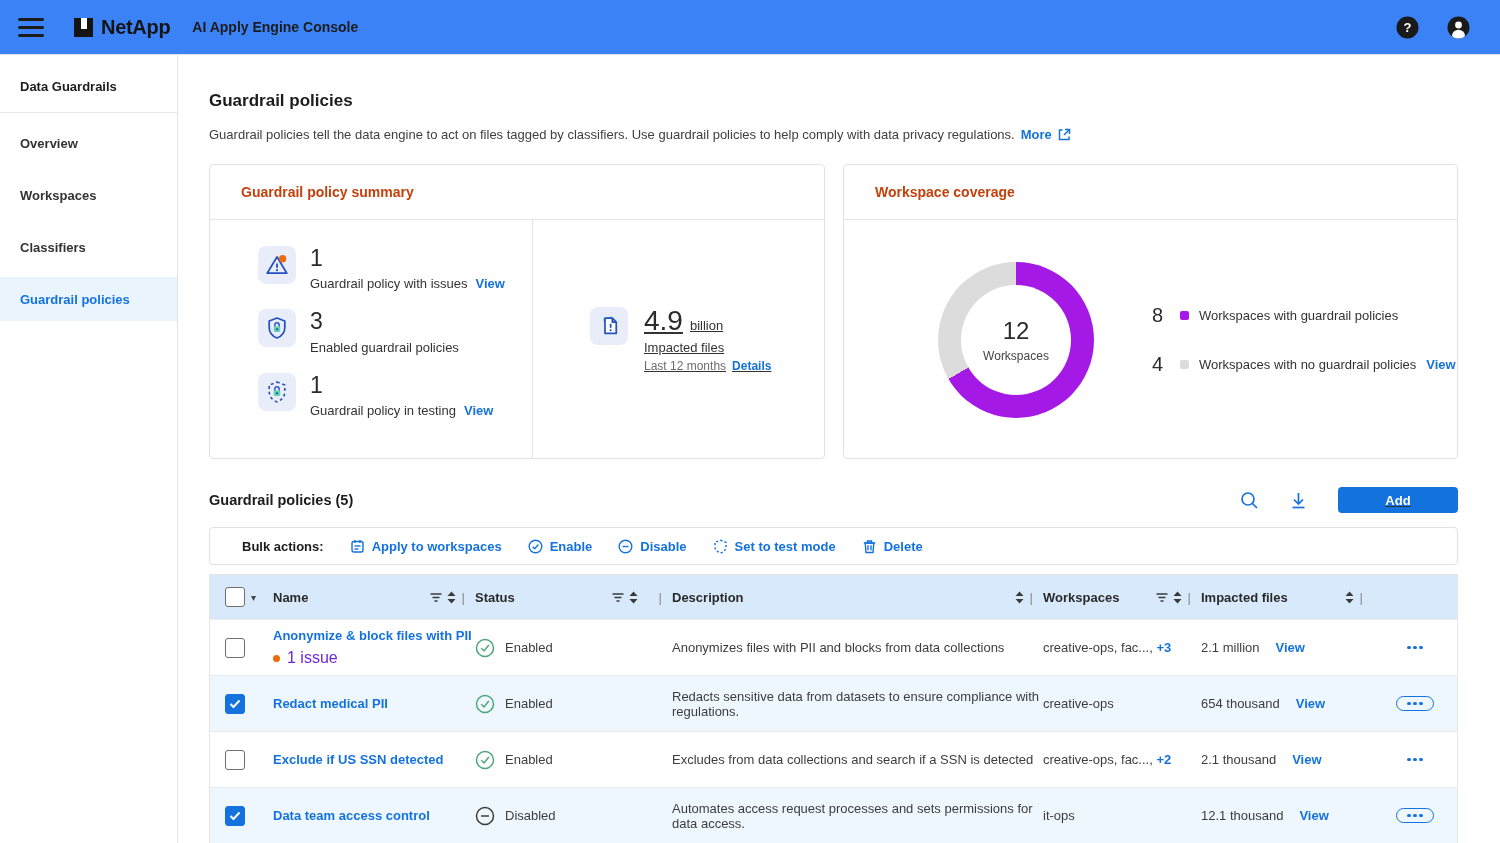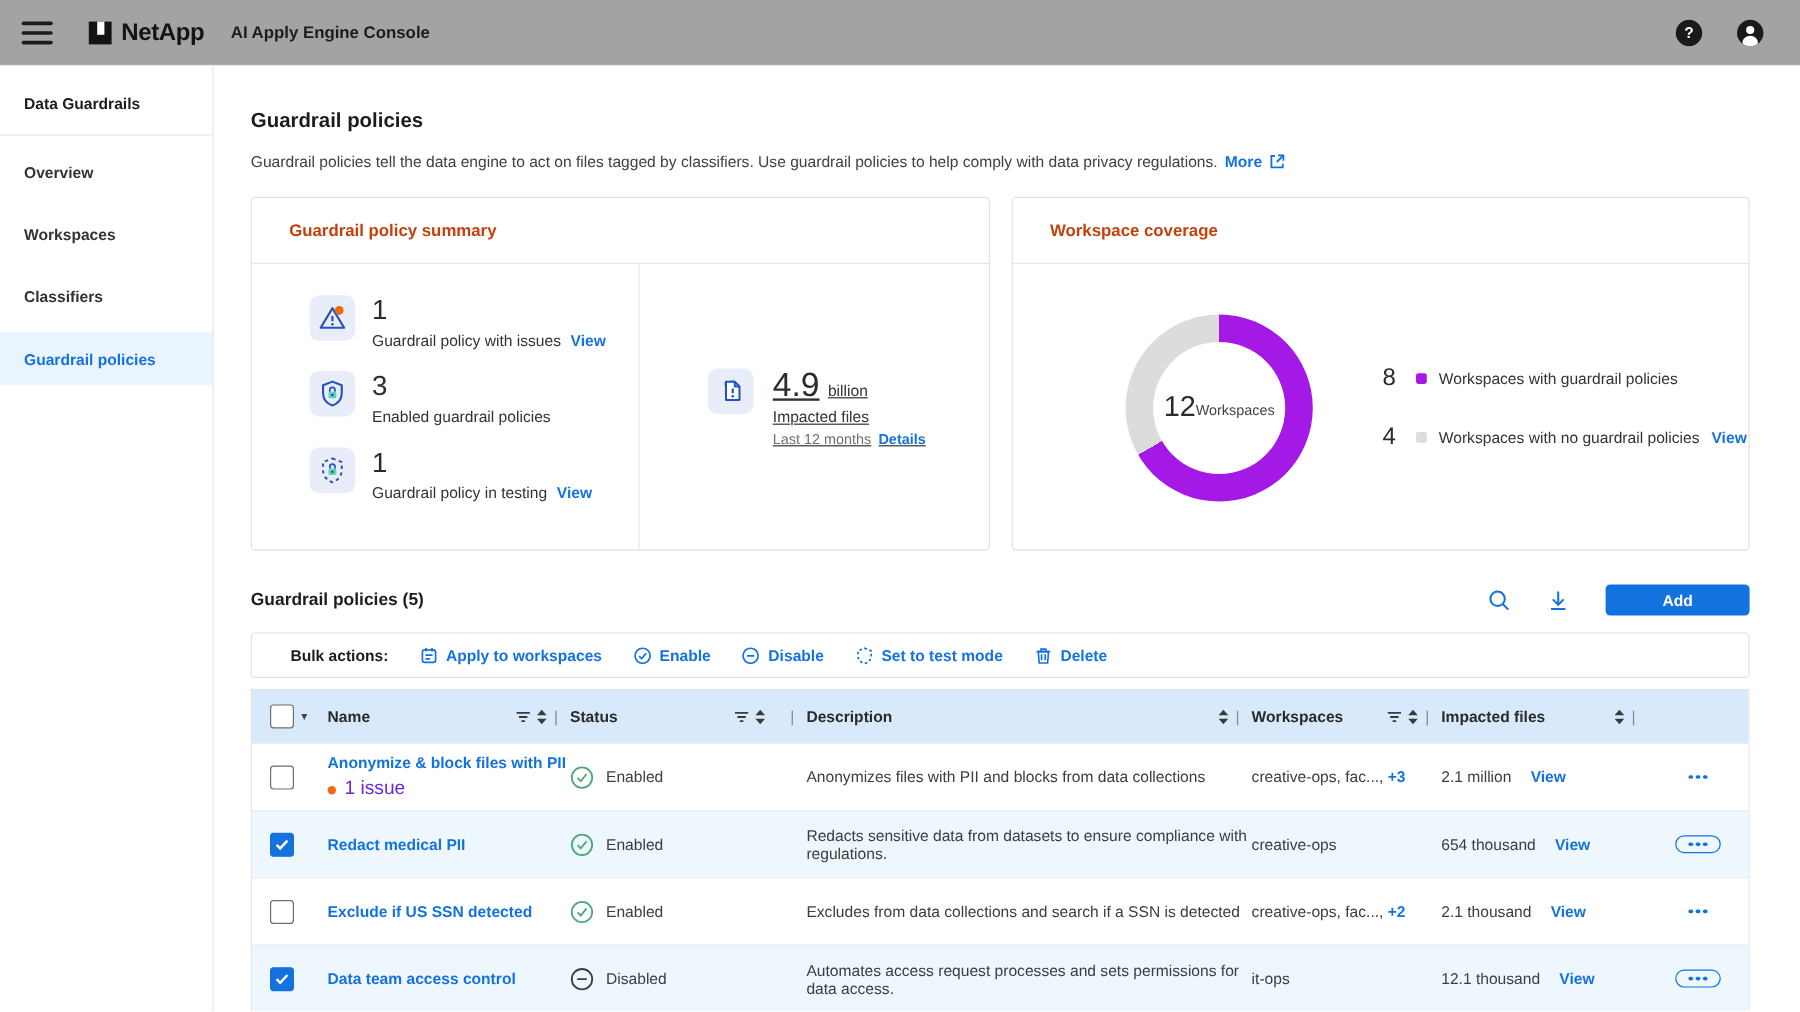--- a/index.html
+++ b/index.html
@@ -1,21 +1,21 @@
 <!DOCTYPE html>
 <html><head>
 <meta charset="utf-8">
 <style>
   * { margin:0; padding:0; box-sizing:border-box; }
   html,body { width:1500px; height:843px; overflow:hidden; background:#fff;
     font-family:"Liberation Sans", sans-serif; color:#333; }
 
   
   .topbar { height:55px; display:flex; align-items:center; padding:0 30px 0 18px;
-    border-bottom:1px solid #e4e4e4; background:#a3a3a3; }
+    border-bottom:1px solid #e4e4e4; background:#3b82f6; }
   .hamburger { width:26px; display:flex; flex-direction:column; gap:5px; cursor:pointer; }
   .hamburger span { display:block; height:3px; background:#1c1c1c; border-radius:2px; }
   .brand { display:flex; align-items:center; gap:8px; margin-left:30px; }
   .logo-mark { width:19px; height:19px; background:#141414; position:relative; }
   .logo-mark::after { content:""; position:absolute; top:0; left:6.5px; width:6px; height:11px; background:#fff; }
   .brand-name { font-size:20px; font-weight:bold; color:#141414; letter-spacing:-0.3px; }
   .app-title { margin-left:22px; font-size:14px; font-weight:bold; color:#1c1c1c; }
   .topbar-right { margin-left:auto; display:flex; align-items:center; gap:28px; }
 
   
@@ -54,35 +54,35 @@
   .big-unit { font-size:13px; color:#333; }
   .impact-label { font-size:13px; color:#333; margin-top:5px; }
   .impact-sub { font-size:12px; color:#6d6d6d; margin-top:4px; display:flex; gap:6px; }
   .impact-sub .link { font-size:12px; }
 
   
   .coverage-body { display:flex; align-items:center; height:239px; }
   .donut { width:156px; height:156px; border-radius:50%; margin-left:94px; position:relative;
     background:conic-gradient(#a519e6 0deg 240deg, #dcdcdc 240deg 360deg); flex-shrink:0; }
   .donut::before { content:""; position:absolute; inset:23px; background:#fff; border-radius:50%; }
-  .donut-center { position:absolute; inset:0; display:flex; flex-direction:row;
+  .donut-center { position:absolute; inset:0; display:flex; flex-direction:column;
     align-items:center; justify-content:center; z-index:1; }
   .donut-total { font-size:24px; color:#2b2b2b; }
   .donut-total-label { font-size:12px; color:#444; margin-top:4px; }
   .legend { margin-left:58px; display:flex; flex-direction:column; gap:26px; }
   .legend-item { display:flex; align-items:center; }
   .legend-value { font-size:20px; color:#2b2b2b; width:20px; }
   .legend-swatch { width:9px; height:9px; border-radius:2px; margin:0 10px 0 8px; }
   .legend-label { font-size:13px; color:#333; }
   .legend .link { font-size:13px; margin-left:10px; }
 
   
   .tbl-titlebar { display:flex; align-items:center; margin-top:28px; }
   .tbl-title { font-size:14.5px; font-weight:bold; color:#1c1c1c; }
-  .tbl-tools { margin-left:auto; display:flex; align-items:center; gap:30px; }
+  .tbl-tools { margin-left:auto; display:flex; align-items:center; gap:30px;text-decoration:underline; }
   .btn-primary { width:120px; height:26px; background:#1472de; color:#fff; border:none;
     border-radius:4px; font-size:13px; font-weight:bold; cursor:pointer; font-family:inherit; }
 
   .bulkbar { margin-top:14px; border:1px solid #e2e2e2; border-radius:4px; height:38px;
     display:flex; align-items:center; gap:26px; padding:0 32px; }
   .bulk-label { font-size:13px; font-weight:bold; color:#1c1c1c; }
   .bulk-action { display:flex; align-items:center; gap:7px; font-size:13px; font-weight:bold;
     color:#1472de; cursor:pointer; }
 
   .table { margin-top:9px; border:1px solid #e6e6e6; border-bottom:none; }

